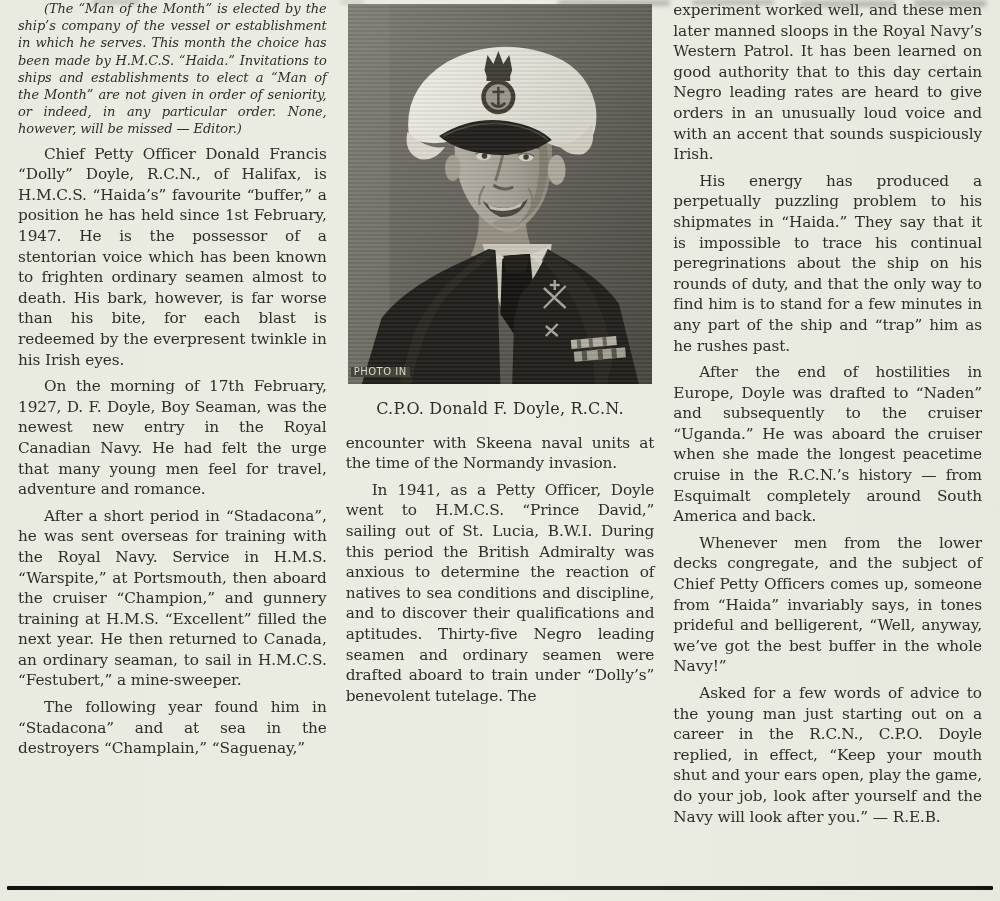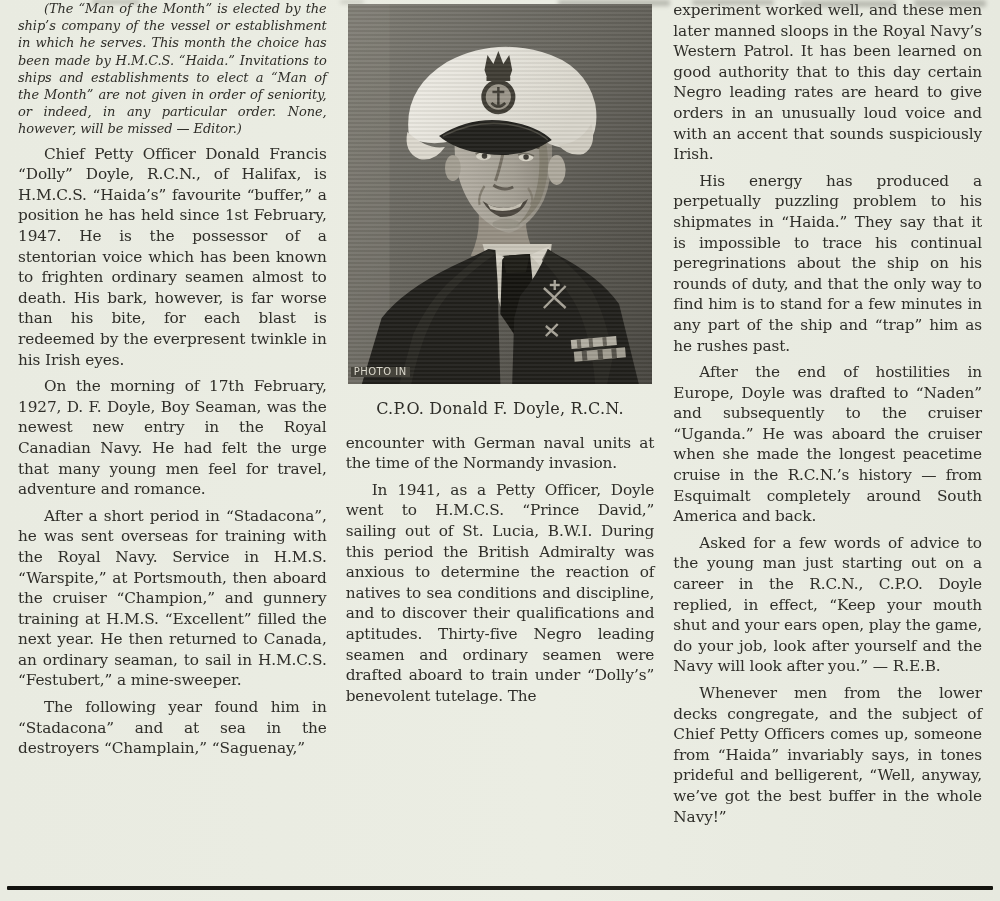--- a/index.html
+++ b/index.html
@@ -146,28 +146,28 @@
               <circle cx="152" cy="93" r="15" fill="#9b968a" stroke="#3f3c34" stroke-width="4.5"></circle>
               <path d="M152 83 v19 M146 88 h12 M145 99 q7 7 14 0" stroke="#3f3c34" stroke-width="2.5" fill="none"></path>
             </g>
           </svg>
           <span class="photo-label">PHOTO IN</span>
         </div>
       </figure>
 
       <div class="caption">C.P.O. Donald F. Doyle, R.C.N.</div>
 
-      <p class="cont">encounter with German naval units at the time of the Normandy invasion.</p>
+      <p class="cont">encounter with Skeena naval units at the time of the Normandy invasion.</p>
       <p>In 1941, as a Petty Officer, Doyle went to H.M.C.S. “Prince David,” sailing out of St. Lucia, B.W.I. During this period the British Admiralty was anxious to determine the reaction of natives to sea conditions and discipline, and to discover their qualifications and aptitudes. Thirty-five Negro leading seamen and ordinary seamen were drafted aboard to train under “Dolly’s” benevolent tutelage. The</p>
     </div>
 
     <div class="col">
       <p class="cont">experiment worked well, and these men later manned sloops in the Royal Navy’s Western Patrol. It has been learned on good authority that to this day certain Negro leading rates are heard to give orders in an unusually loud voice and with an accent that sounds suspiciously Irish.</p>
       <p>His energy has produced a perpetually puzzling problem to his shipmates in “Haida.” They say that it is impossible to trace his continual peregrinations about the ship on his rounds of duty, and that the only way to find him is to stand for a few minutes in any part of the ship and “trap” him as he rushes past.</p>
       <p>After the end of hostilities in Europe, Doyle was drafted to “Naden” and subsequently to the cruiser “Uganda.” He was aboard the cruiser when she made the longest peacetime cruise in the R.C.N.’s history — from Esquimalt completely around South America and back.</p>
+      <p>Whenever men from the lower decks congregate, and the subject of Chief Petty Officers comes up, someone from “Haida” invariably says, in tones prideful and belligerent, “Well, anyway, we’ve got the best buffer in the whole Navy!”</p>
       <p>Asked for a few words of advice to the young man just starting out on a career in the R.C.N., C.P.O. Doyle replied, in effect, “Keep your mouth shut and your ears open, play the game, do your job, look after yourself and the Navy will look after you.” — R.E.B.</p>
-      <p>Whenever men from the lower decks congregate, and the subject of Chief Petty Officers comes up, someone from “Haida” invariably says, in tones prideful and belligerent, “Well, anyway, we’ve got the best buffer in the whole Navy!”</p>
     </div>
 
   </div>
 
   <div class="bottom-rule"></div>
 </div>
 
 </body></html>

